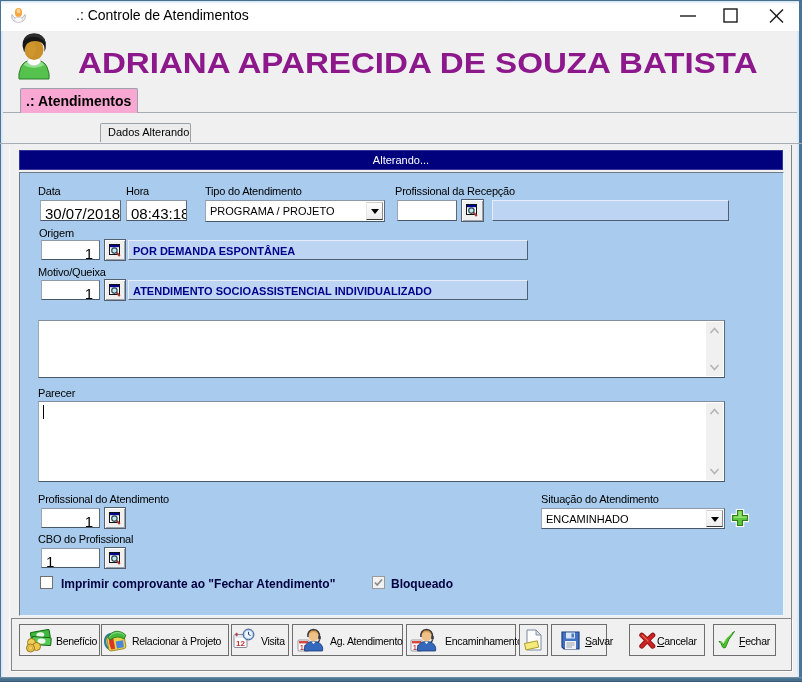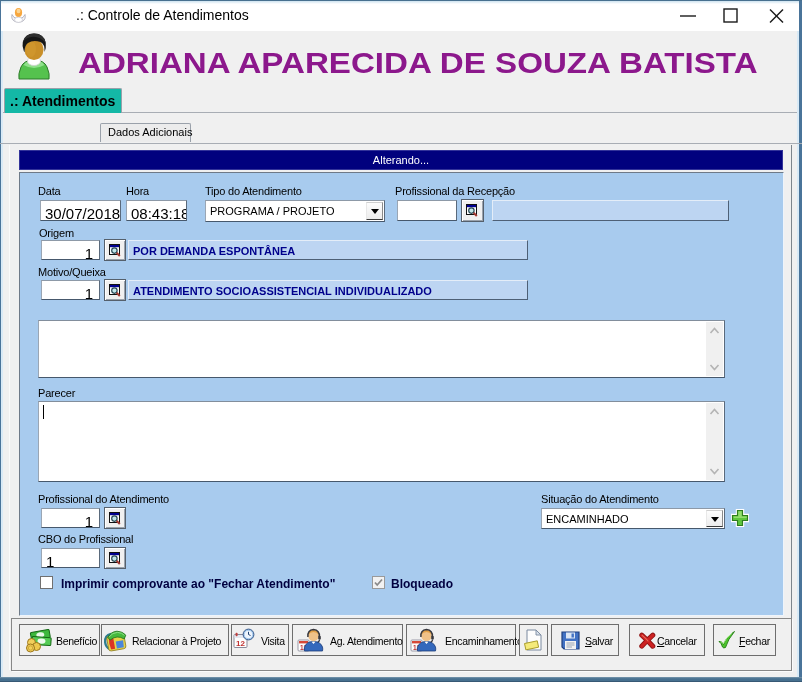--- a/index.html
+++ b/index.html
@@ -12,21 +12,21 @@
 #brdLeft{left:0;top:1px;width:1px;height:676px;background:#4a7499;}
 #brdRight{right:0;top:1px;width:3px;height:676px;background:#4a7499;}
 #brdBottom{left:0;bottom:0;width:802px;height:5px;background:linear-gradient(#7a98ae,#47708f 35%,#47708f 75%,#2c4a63);}
 
 #titlebar{left:1px;top:1px;width:799px;height:30px;background:#ffffff;}
 #title{left:32px;top:7px;font-size:14px;color:#000;margin-left:44px;}
 
 #header{left:1px;top:31px;width:799px;height:56px;background:#f0f0f0;}
 #bigname{left:78px;top:46px;font-size:30px;font-weight:bold;color:#8c188c;transform:scaleX(1.104);transform-origin:left top;white-space:nowrap;}
 
-#tab1{left:4px;top:88px;width:118px;height:25px;background:#14b8a6;border:1px solid #9aa1aa;border-bottom:none;border-radius:2px 2px 0 0;}
+#tab1{left:20px;top:88px;width:118px;height:25px;background:#f9a8d4;border:1px solid #9aa1aa;border-bottom:none;border-radius:2px 2px 0 0;}
 #tab1 span{position:absolute;left:5px;top:4px;font-size:14px;font-weight:bold;color:#000;white-space:nowrap;}
 #tabline1{left:0px;top:112px;width:802px;height:1px;background:#a8adb4;}
 
 #tab2a{left:8px;top:120px;width:92px;height:24px;background:#f0f0f0;border:1px solid #9aa1aa;border-bottom:none;border-radius:2px 2px 0 0;z-index:3;}
 #tab2a span{position:absolute;left:8px;top:4px;font-size:11px;color:#000;white-space:nowrap;}
 #tab2b{left:100px;top:123px;width:91px;height:19px;background:#ececec;border:1px solid #9aa1aa;border-bottom:none;border-radius:2px 2px 0 0;z-index:1;}
 #tab2b span{position:absolute;left:7px;top:2px;font-size:11px;color:#000;white-space:nowrap;}
 #tabline2{left:0px;top:143px;width:802px;height:1px;background:#a8adb4;z-index:2;}
 
 #alterando{left:19px;top:150px;width:764px;height:20px;background:#01017e;border:1px solid #33339a;text-align:center;color:#fff;font-size:11px;line-height:18px;}
@@ -85,21 +85,21 @@
     <path d="M5.8 10 Q8 1.5 17 1.5 Q27 1.5 28.8 11 Q23 4.5 16 4.8 Q9.5 5 5.8 10 Z" fill="#2e2e2e"></path>
   </svg>
   <div class="abs" id="bigname">ADRIANA APARECIDA DE SOUZA BATISTA</div>
 
   <div class="abs" id="tabline1"></div>
   <div class="abs" id="tab1">
       <span>.: Atendimentos</span>
     </div>
   <div class="abs" id="tabline2"></div>
   <div class="abs" id="tab2b">
-      <span>Dados Adicionais</span>
+      <span>Dados Alterando</span>
     </div>
 
   <div class="abs" id="alterando">Alterando...</div>
 
   <div class="abs" id="bluepanel"></div>
 
   <div class="lbl" style="left:38px;top:185px">Data</div>
   <div class="lbl" style="left:126px;top:185px">Hora</div>
   <div class="lbl" style="left:205px;top:185px">Tipo do Atendimento</div>
   <div class="lbl" style="left:395px;top:185px">Profissional da Recepção</div>
@@ -305,21 +305,21 @@
     </div>
   <div class="btn" style="left:519px;width:29px">
       <svg width="22" height="24" viewBox="0 0 22 24" style="position:absolute;left:3px;top:4px">
 <path d="M4 1 L13 1 L18 6 L18 21 L4 21 Z" fill="#fdfdfd" stroke="#7a8aa0" stroke-width="1"></path>
 <path d="M13 1 L13 6 L18 6 Z" fill="#d8e0ea" stroke="#7a8aa0" stroke-width="0.9"></path>
 <g transform="rotate(-12 9 16)">
           <rect x="2" y="13" width="13" height="6.5" fill="#f5ea7a" stroke="#a89a28" stroke-width="0.9"></rect>
         </g>
 </svg>
     </div>
-  <div class="btn" style="left:551px;width:68px">
+  <div class="btn" style="left:551px;width:56px">
       <svg width="21" height="21" viewBox="0 0 21 21" style="position:absolute;left:8px;top:5px">
 <path d="M2 2 L19 2 L19 19 L4 19 L2 17 Z" fill="#4272c4" stroke="#1e3f7e" stroke-width="1.2"></path>
 <rect x="6" y="2.5" width="9" height="6" fill="#dce6f4"></rect>
 <rect x="11.5" y="3.5" width="2.4" height="4" fill="#4272c4"></rect>
 <rect x="5" y="11" width="11" height="8" fill="#f2f2f2"></rect>
 <line x1="6.5" y1="13" x2="14.5" y2="13" stroke="#9aa4b4" stroke-width="1"></line>
 <line x1="6.5" y1="15" x2="14.5" y2="15" stroke="#9aa4b4" stroke-width="1"></line>
 <line x1="6.5" y1="17" x2="12" y2="17" stroke="#9aa4b4" stroke-width="1"></line>
 </svg>
       <span class="bt" style="left:33px"><u>S</u>alvar</span>

